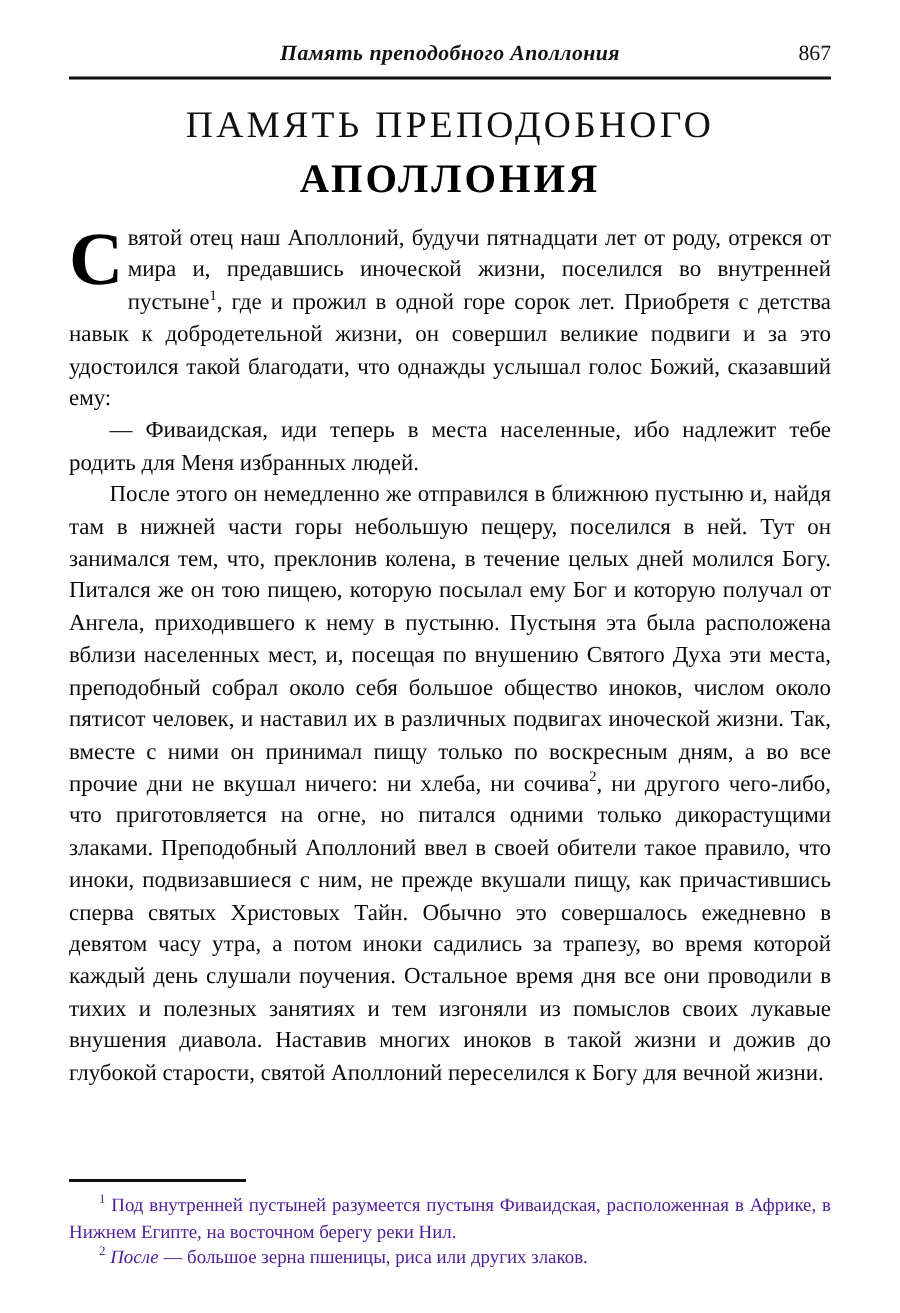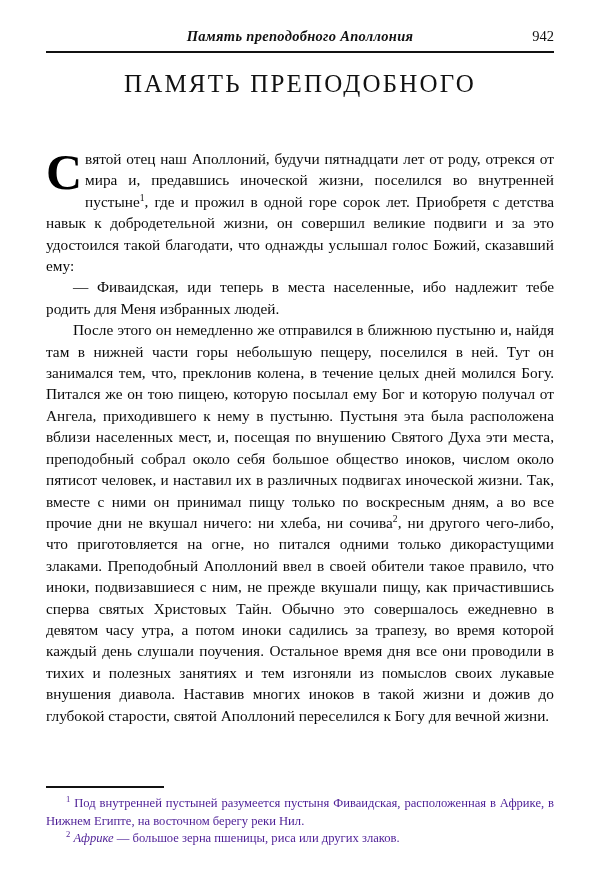--- a/index.html
+++ b/index.html
@@ -156,39 +156,40 @@
     font-style: italic;
   }
 </style>
 </head>
 <body>
 
 <div class="page">
 
   <div class="running-head">
     <span class="rh-title">Память преподобного Аполлония</span>
-    <span class="rh-page">942</span>
+    <span class="rh-page">867</span>
   </div>
 
   <div class="rule"></div>
 
   <div class="heading-block">
     <div class="h-small">ПАМЯТЬ ПРЕПОДОБНОГО</div>
+    <div class="h-big">АПОЛЛОНИЯ</div>
   </div>
 
   <div class="body-text">
 
     <p class="dropcap-para"><span class="dropcap">С</span><span>вятой отец наш Аполлоний, будучи пятнадцати лет от роду, отрекся от мира и, предавшись иноческой жизни, поселился во внутренней пустыне</span><sup class="fn">1</sup><span>, где и прожил в одной горе сорок лет. Приобретя с детства навык к добродетельной жизни, он совершил великие подвиги и за это удостоился такой благодати, что однажды услышал голос Божий, сказавший ему:</span></p>
 
     <p class="indent">— Фиваидская, иди теперь в места населенные, ибо надлежит тебе родить для Меня избранных людей.</p>
 
     <p class="indent"><span>После этого он немедленно же отправился в ближнюю пустыню и, найдя там в нижней части горы небольшую пещеру, поселился в ней. Тут он занимался тем, что, преклонив колена, в течение целых дней молился Богу. Питался же он тою пищею, которую посылал ему Бог и которую получал от Ангела, приходившего к нему в пустыню. Пустыня эта была расположена вблизи населенных мест, и, посещая по внушению Святого Духа эти места, преподобный собрал около себя большое общество иноков, числом около пятисот человек, и наставил их в различных подвигах иноческой жизни. Так, вместе с ними он принимал пищу только по воскресным дням, а во все прочие дни не вкушал ничего: ни хлеба, ни сочива</span><sup class="fn">2</sup><span>, ни другого чего-либо, что приготовляется на огне, но питался одними только дикорастущими злаками. Преподобный Аполлоний ввел в своей обители такое правило, что иноки, подвизавшиеся с ним, не прежде вкушали пищу, как причастившись сперва святых Христовых Тайн. Обычно это совершалось ежедневно в девятом часу утра, а потом иноки садились за трапезу, во время которой каждый день слушали поучения. Остальное время дня все они проводили в тихих и полезных занятиях и тем изгоняли из помыслов своих лукавые внушения диавола. Наставив многих иноков в такой жизни и дожив до глубокой старости, святой Аполлоний переселился к Богу для вечной жизни.</span></p>
 
   </div>
 
   <div class="fn-rule"></div>
 
   <div class="footnotes">
     <p><sup>1</sup><span> Под внутренней пустыней разумеется пустыня Фиваидская, расположенная в Африке, в Нижнем Египте, на восточном берегу реки Нил.</span></p>
-    <p><sup>2</sup> <i>Африке</i><span> — большое зерна пшеницы, риса или других злаков.</span></p>
+    <p><sup>2</sup> <i>После</i><span> — большое зерна пшеницы, риса или других злаков.</span></p>
   </div>
 
 </div>
 
 </body></html>

